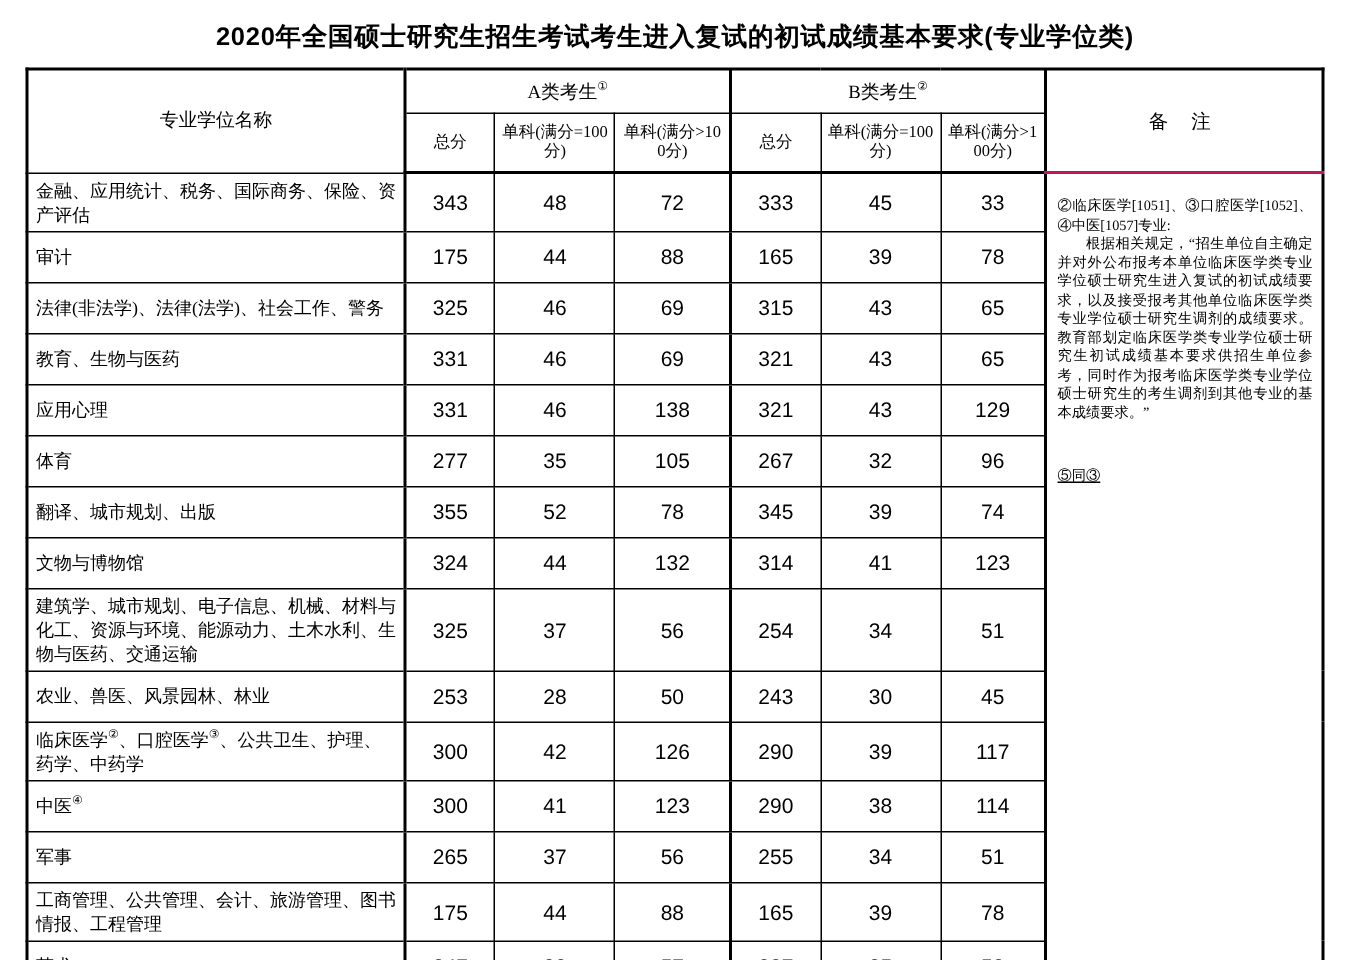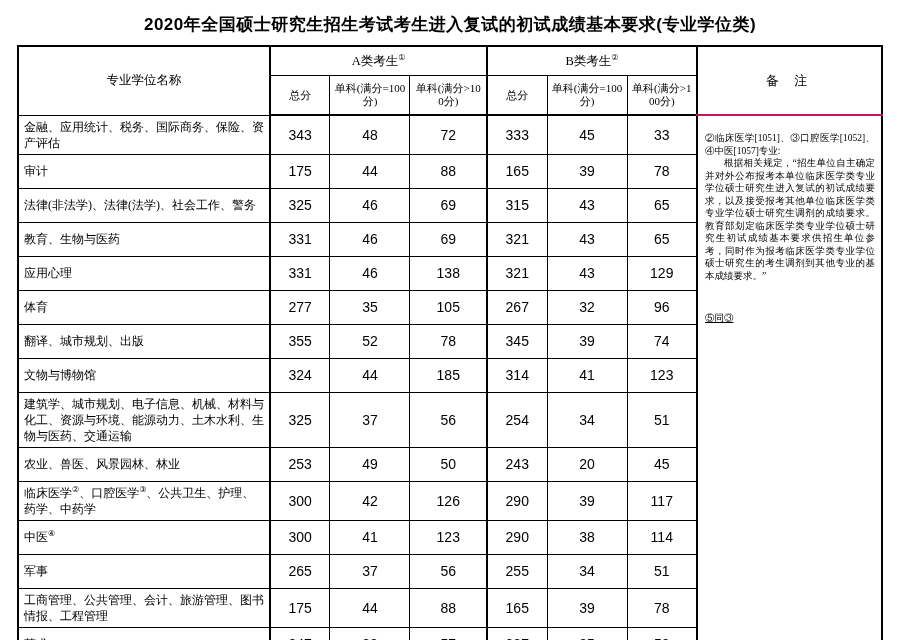--- a/index.html
+++ b/index.html
@@ -141,41 +141,41 @@
           <td class="num">52</td>
           <td class="num">78</td>
           <td class="num gl">345</td>
           <td class="num">39</td>
           <td class="num">74</td>
         </tr>
         <tr>
           <td class="name supify">文物与博物馆</td>
           <td class="num gl">324</td>
           <td class="num">44</td>
-          <td class="num">185</td>
+          <td class="num">132</td>
           <td class="num gl">314</td>
           <td class="num">41</td>
           <td class="num">123</td>
         </tr>
         <tr>
           <td class="name supify">建筑学、城市规划、电子信息、机械、材料与化工、资源与环境、能源动力、土木水利、生物与医药、交通运输</td>
           <td class="num gl">325</td>
           <td class="num">37</td>
           <td class="num">56</td>
           <td class="num gl">254</td>
           <td class="num">34</td>
           <td class="num">51</td>
         </tr>
         <tr>
           <td class="name supify">农业、兽医、风景园林、林业</td>
           <td class="num gl">253</td>
-          <td class="num">49</td>
+          <td class="num">28</td>
           <td class="num">50</td>
           <td class="num gl">243</td>
-          <td class="num">20</td>
+          <td class="num">30</td>
           <td class="num">45</td>
         </tr>
         <tr>
           <td class="name supify">临床医学<sup>②</sup>、口腔医学<sup>③</sup>、公共卫生、护理、药学、中药学</td>
           <td class="num gl">300</td>
           <td class="num">42</td>
           <td class="num">126</td>
           <td class="num gl">290</td>
           <td class="num">39</td>
           <td class="num">117</td>

